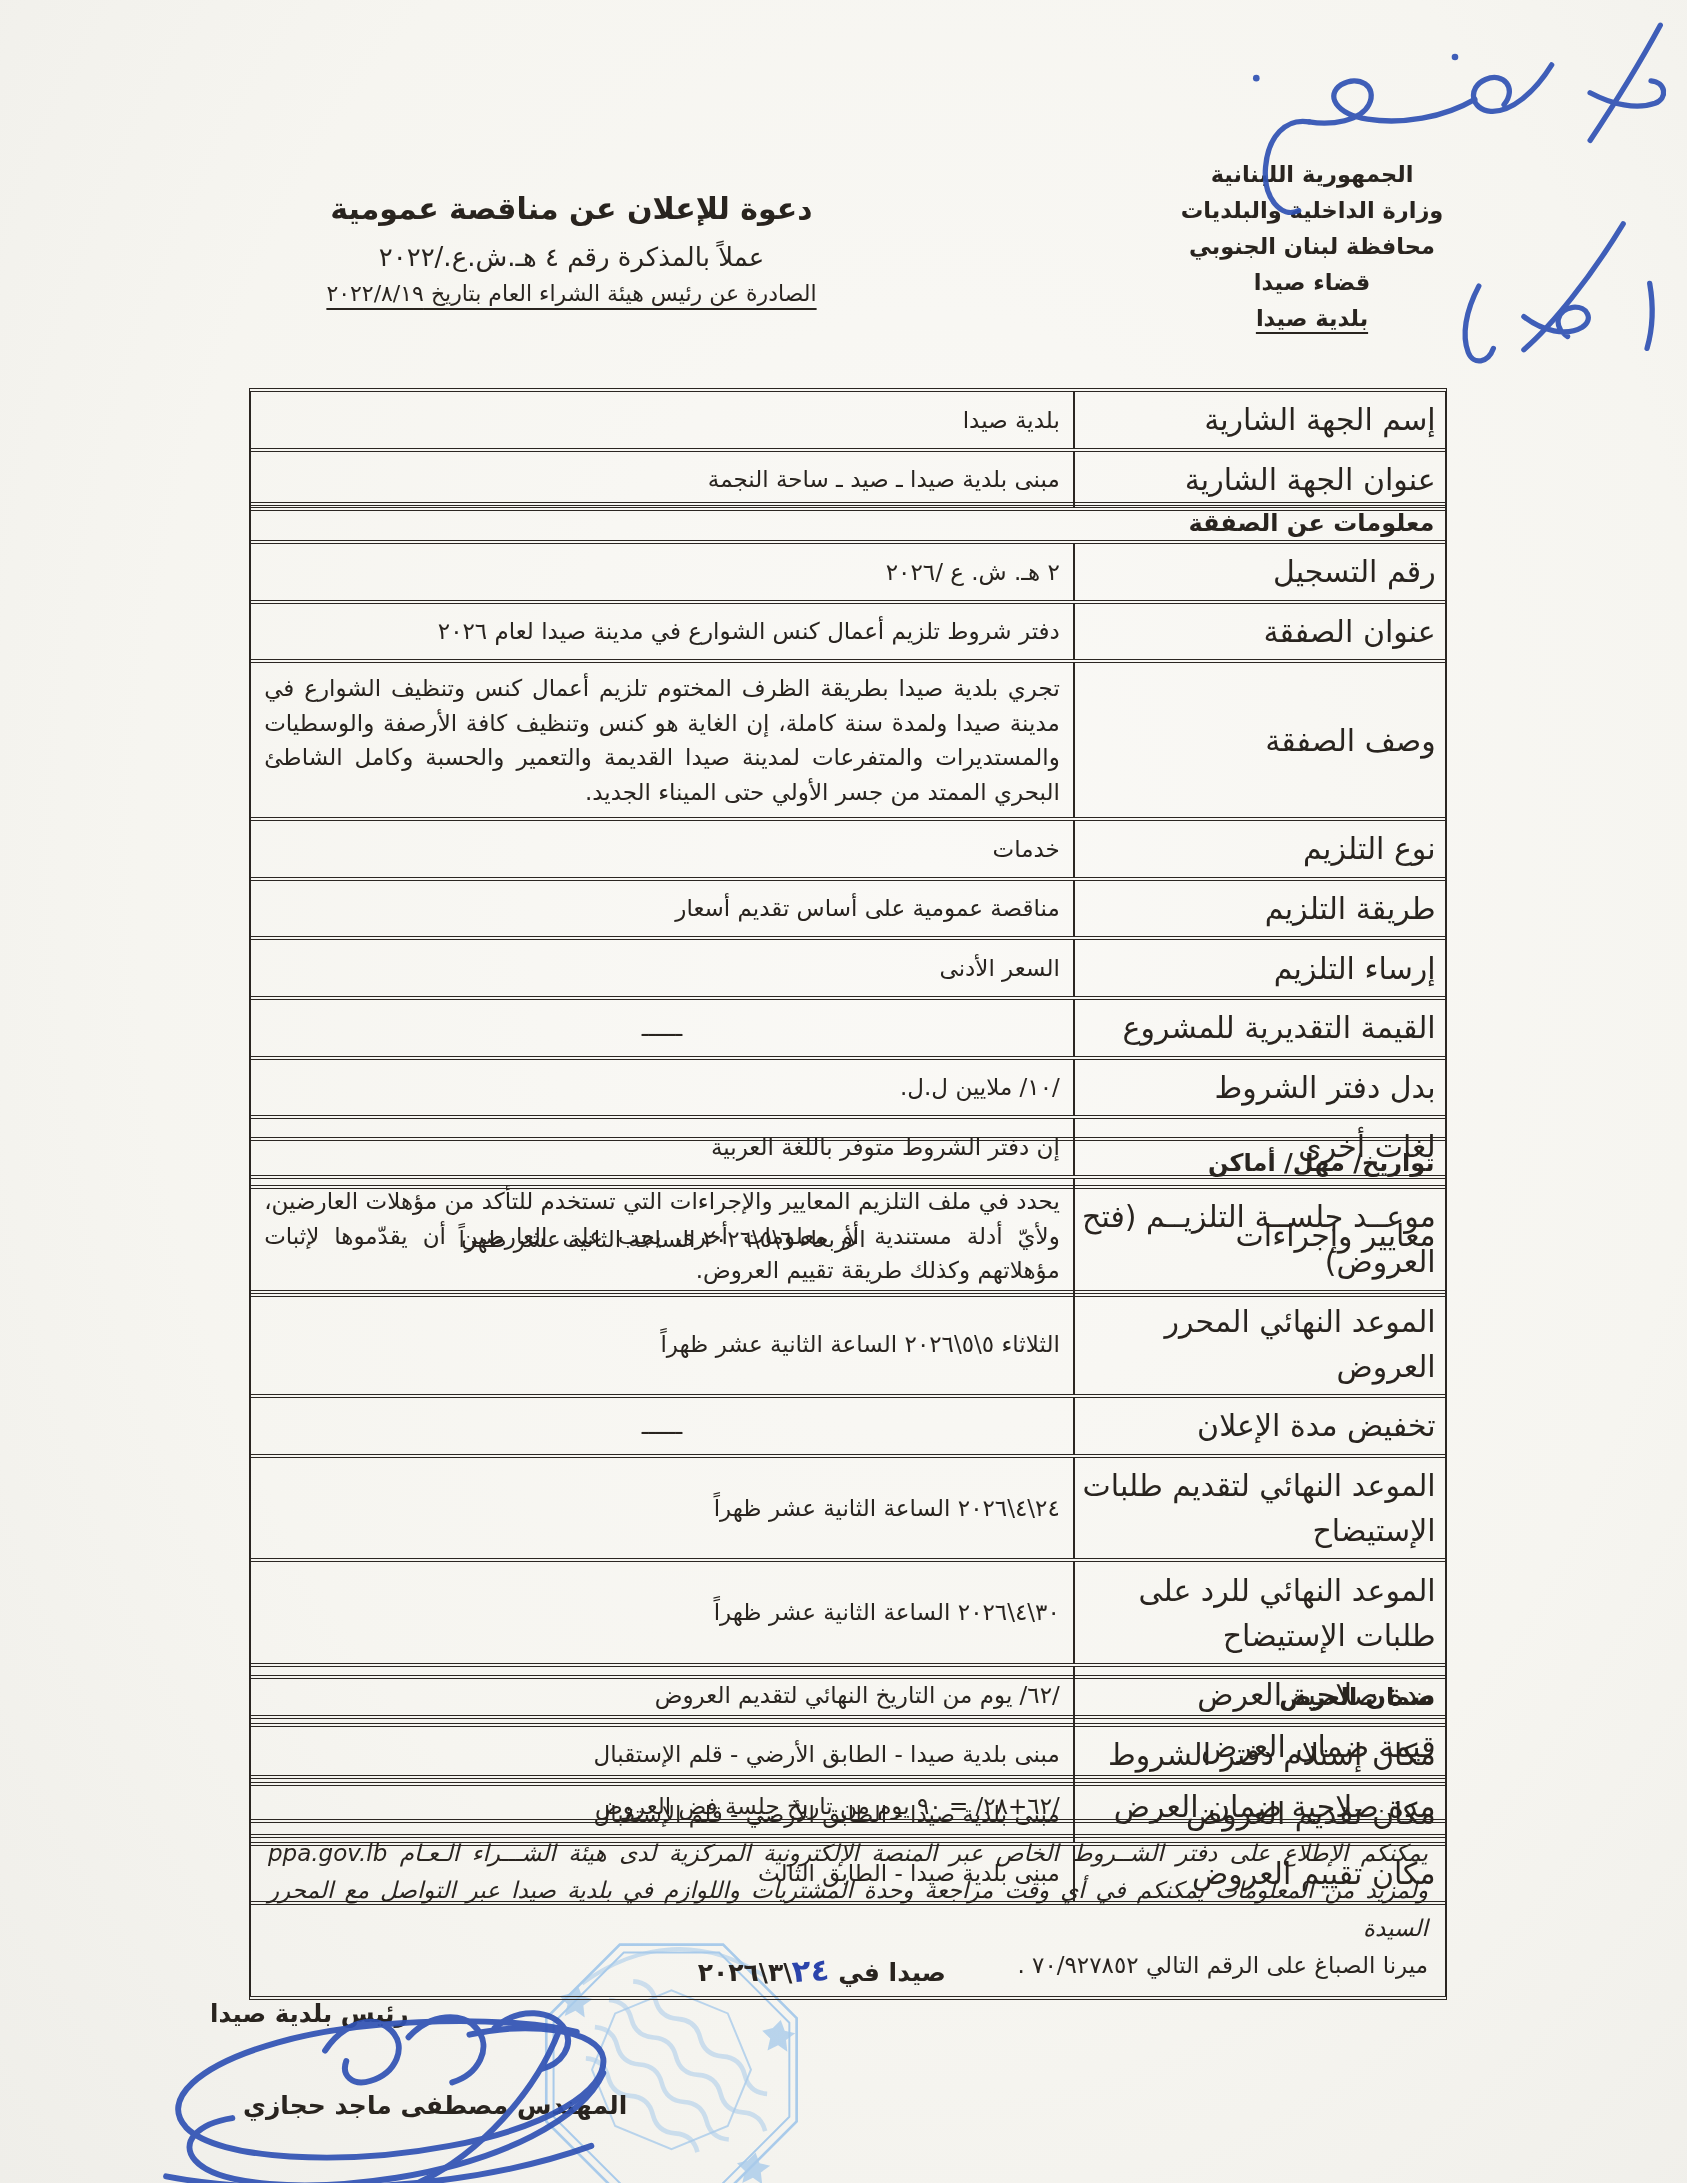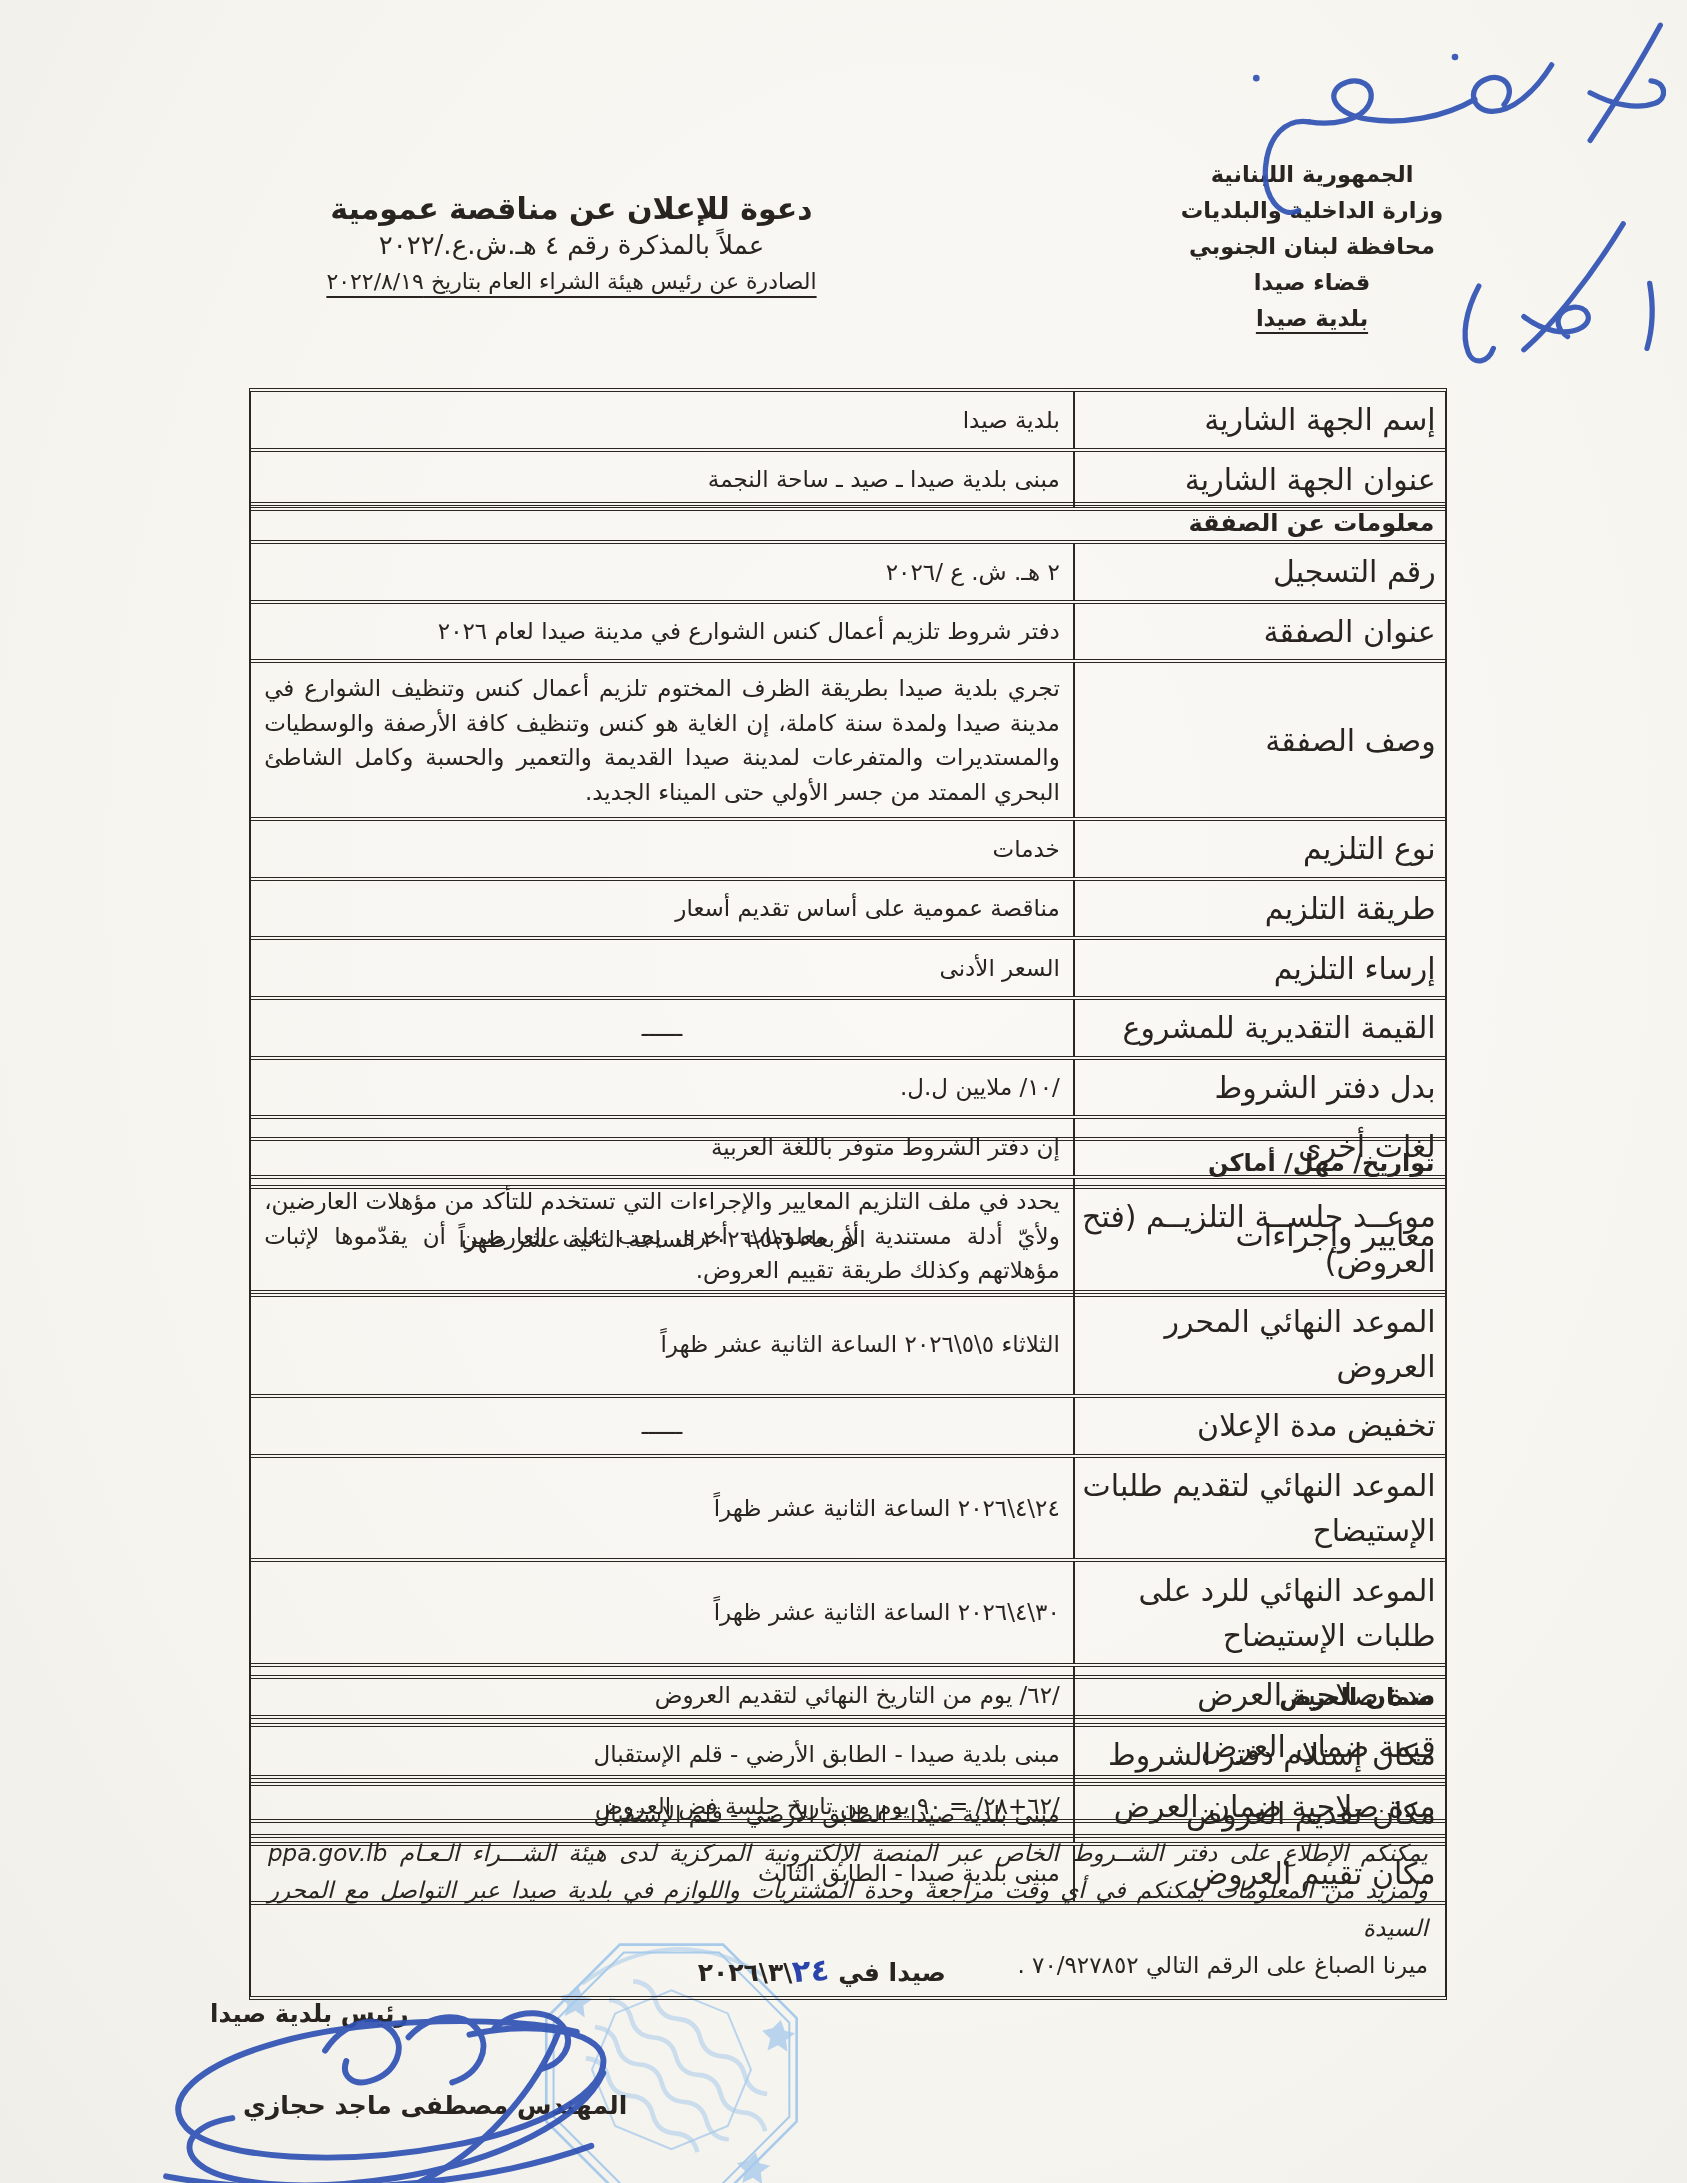--- a/index.html
+++ b/index.html
@@ -14,21 +14,21 @@
   svg.overlay{position:absolute; inset:0; pointer-events:none;}
 
   
   .letterhead{position:absolute; top:156px; right:196px; width:358px;
     text-align:center; font-size:22.5px; font-weight:bold; line-height:1.6;}
   .letterhead .u{text-decoration:underline; text-underline-offset:6px;}
 
   
   .titleblock{position:absolute; top:191px; left:277px; width:591px; text-align:center;}
   .titleblock .t1{font-size:30px; font-weight:bold;}
-  .titleblock .t2{font-size:26px; margin-top:4px;}
+  .titleblock .t2{font-size:26px; margin-top:16px;}
   .titleblock .t3{font-size:22px; margin-top:9.3px; text-decoration:underline; text-underline-offset:7.3px;}
 
   
   .tbl{position:absolute; left:250px; width:1198px; box-sizing:border-box;
        border-left:2px solid #2b2622; border-right:2px solid #2b2622;
        border-top:4px double #2b2622; border-bottom:4px double #2b2622; background:transparent;}
   .thead{display:flex; align-items:center; font-weight:bold; font-size:24px; padding:1.3px 10.6px; box-sizing:border-box;}
   .tr{display:flex; border-top:4px double #2b2622;}
   .td-l{width:372px; border-left:2px solid #2b2622; display:flex; align-items:center;
         padding:5.3px 9.3px 5.3px 6.6px; box-sizing:border-box; font-size:30px; line-height:1.5;}

